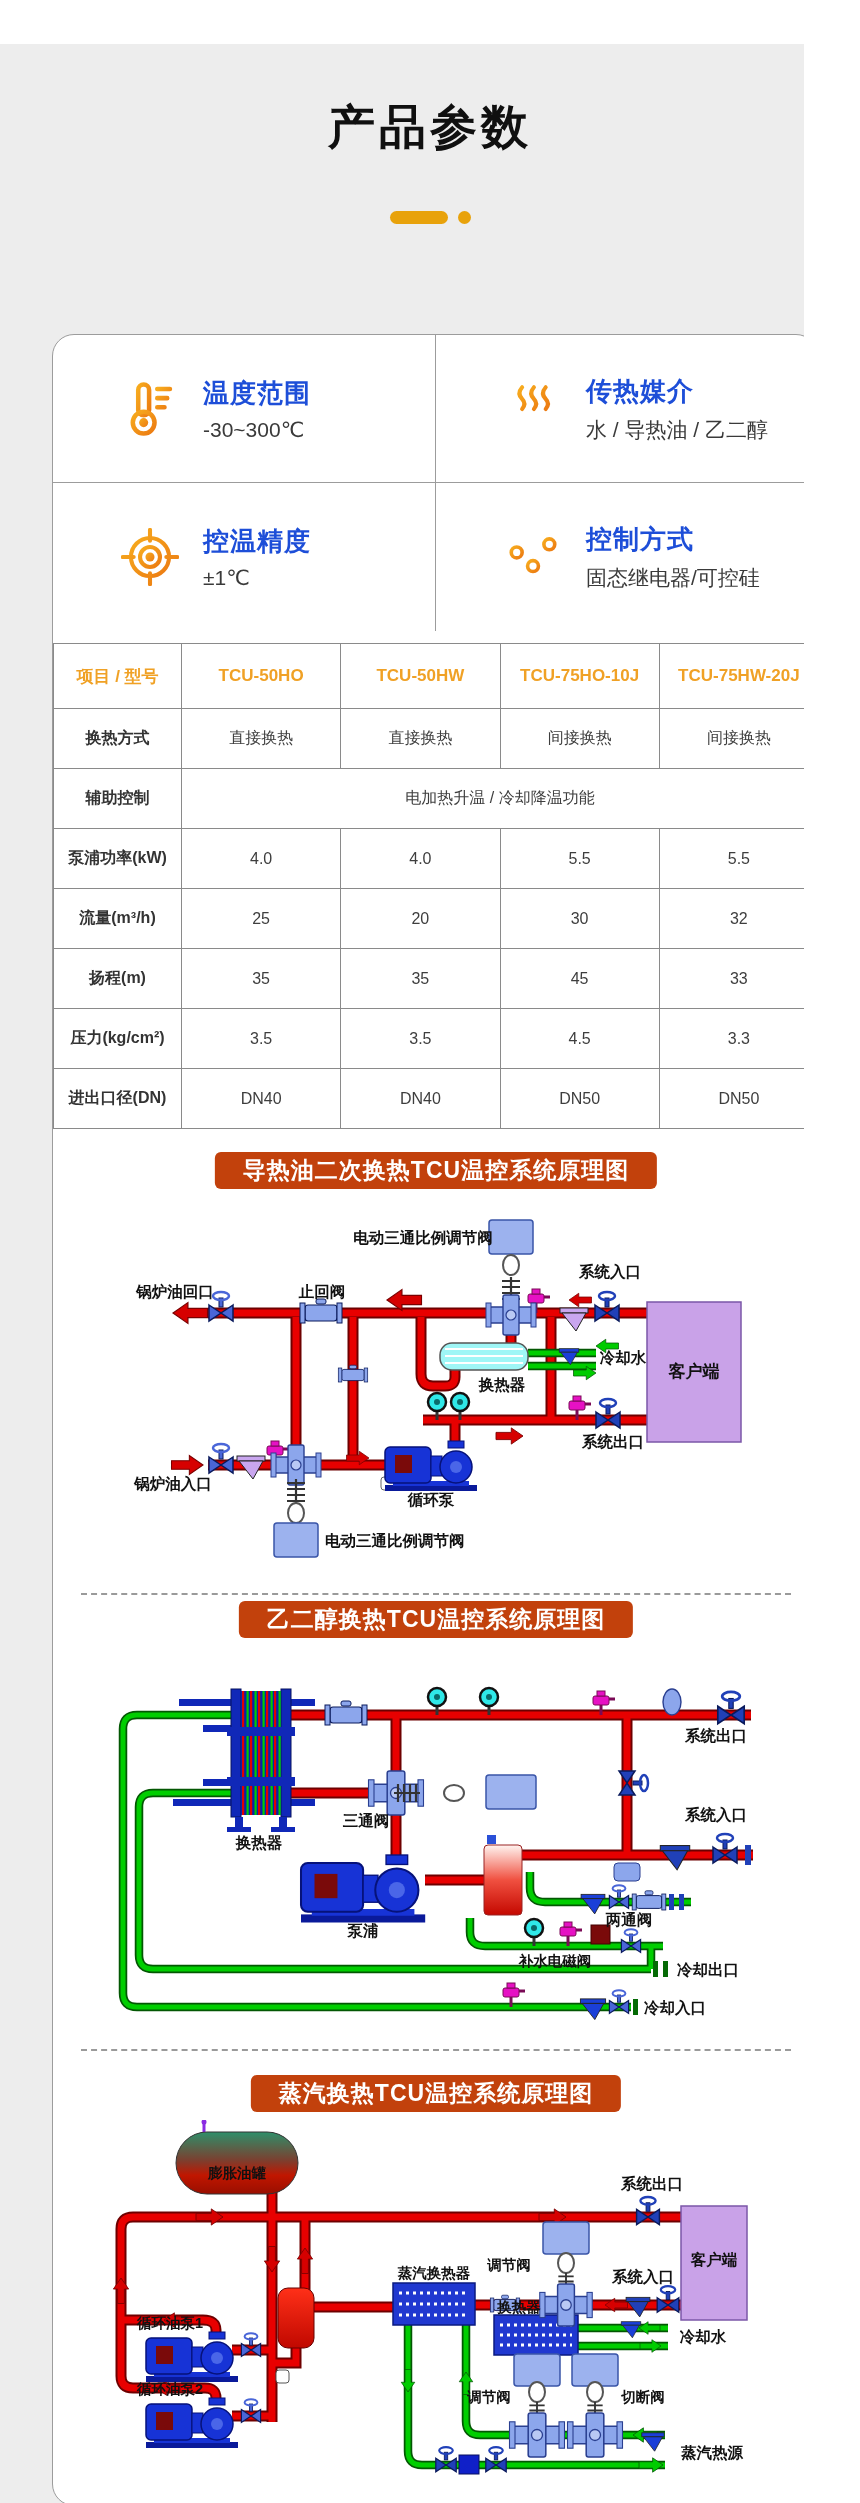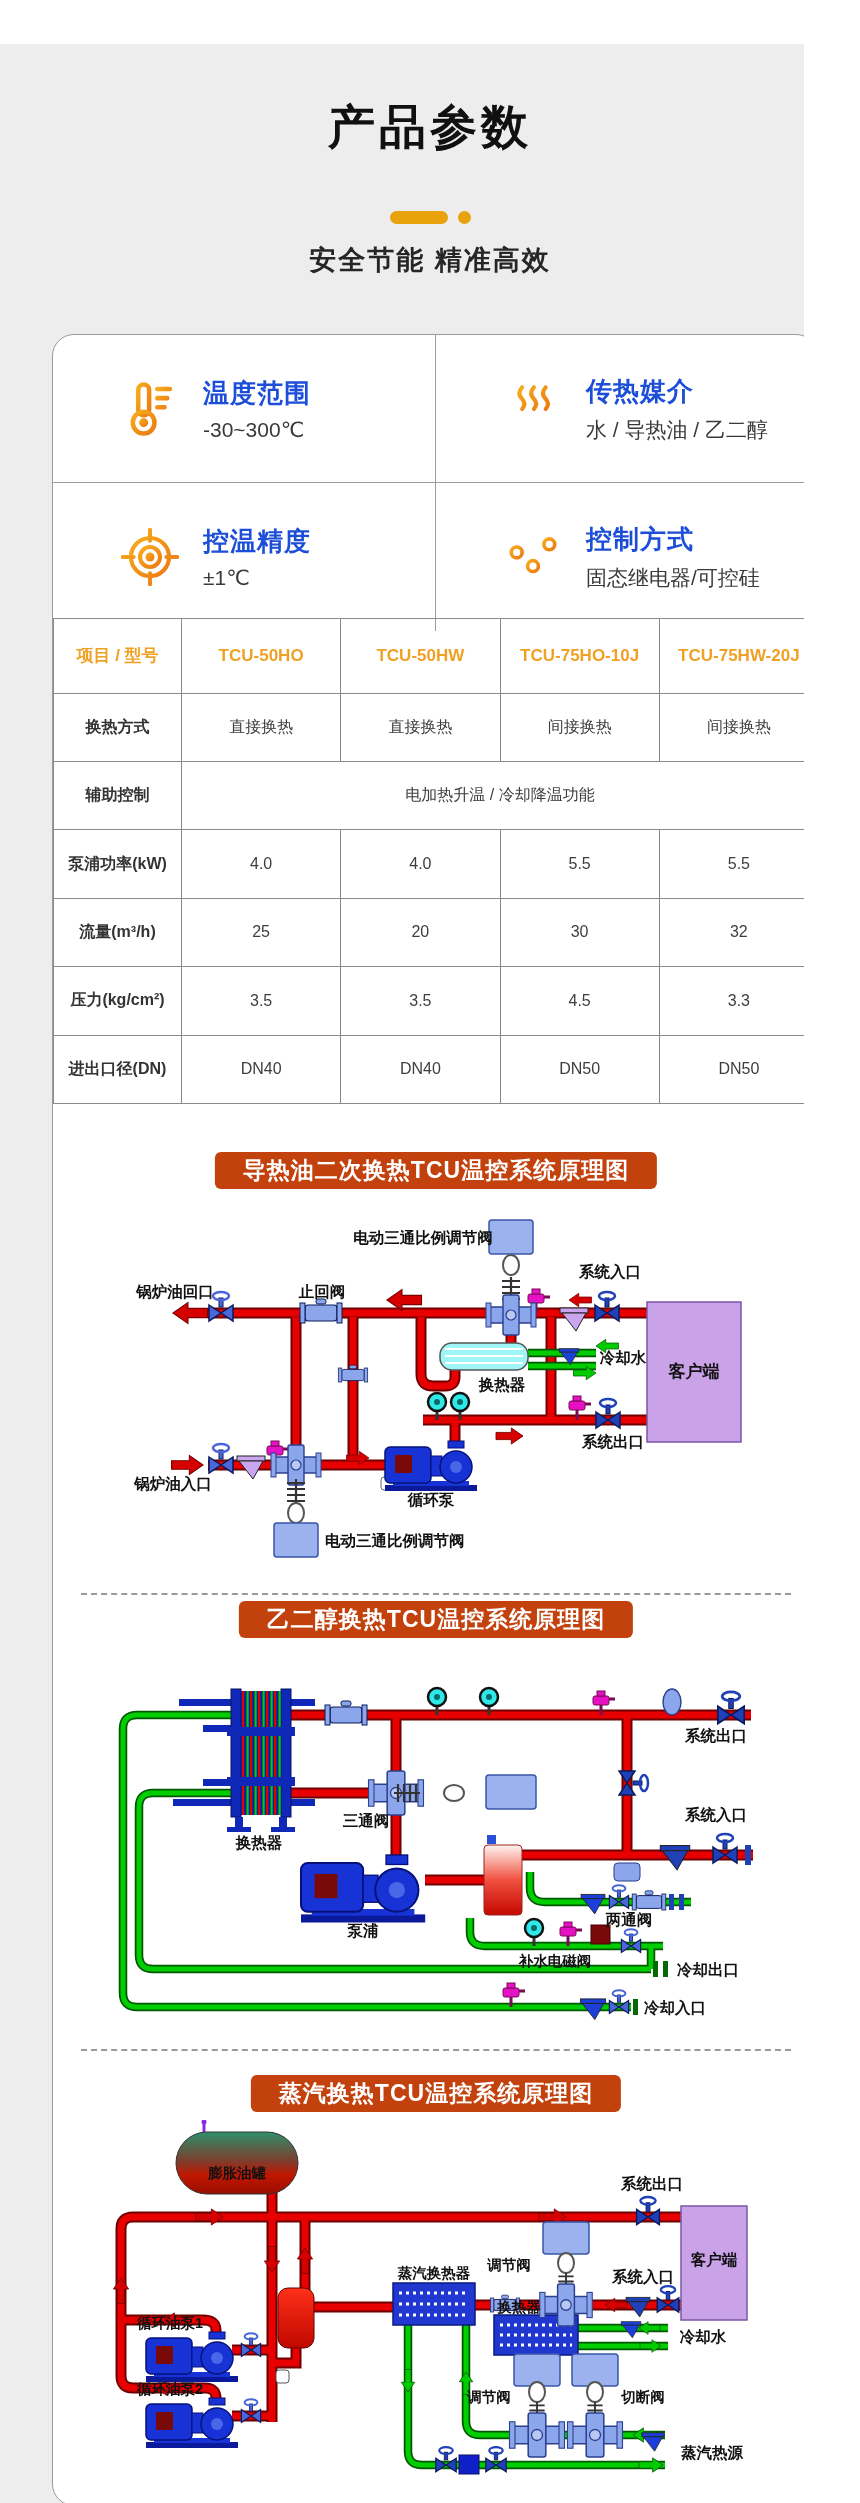--- a/index.html
+++ b/index.html
@@ -19,21 +19,21 @@
     background:#fff;border:1px solid #9C9C9C;border-radius:22px;overflow:hidden;box-sizing:border-box;}
   
   .features{position:absolute;left:0;top:0;width:766px;height:296px;
     display:grid;grid-template-columns:383px 383px;grid-template-rows:148px 148px;}
   .fcell{display:flex;align-items:center;padding-left:68px;gap:24px;box-sizing:border-box;}
   .fcell.br{border-right:1px solid #9C9C9C;} .fcell.bb{border-bottom:1px solid #9C9C9C;}
   .ficon{width:58px;height:58px;flex:0 0 58px;}
   .ftitle{font-size:26px;font-weight:700;color:#1d4ed8;letter-spacing:1px;}
   .fvalue{font-size:21px;color:#3A3A3A;margin-top:7px;}
   
-  .spec{position:absolute;left:0;top:283px;width:766px;height:486px;}
+  .spec{position:absolute;left:0;top:308px;width:766px;height:486px;}
   table{width:100%;height:100%;border-collapse:collapse;table-layout:fixed;}
   td{border:1px solid #8A8A8A;text-align:center;vertical-align:middle;
      font-size:16px;color:#3E3E3E;padding:0;}
   td.lbl{font-weight:600;color:#333;}
   tr.hrow td{color:#F0A125;font-weight:700;font-size:17px;}
   col.c0{width:128px;}
   
   .diagrams{position:absolute;left:0;top:782px;width:766px;height:1390px;}
   .dbar{position:absolute;left:50%;transform:translateX(-50%);height:37px;line-height:37px;
     background:#c2410c;color:#fff;font-size:23px;font-weight:700;letter-spacing:1px;
@@ -136,21 +136,20 @@
         <rect x="63" y="0" width="16" height="7" fill="#1733D6" stroke="#06127A"></rect>
       </g>
     </defs>
   </svg>
 
   <div class="hd-title">产品参数</div>
   <div class="hd-dash">
     <div class="dash-bar"></div>
     <div class="dash-dot"></div>
   </div>
-  <div class="hd-sub">安全节能 精准高效</div>
 
   <div class="card">
 
     <div class="features">
       <div class="fcell br bb">
         <svg class="ficon" viewBox="0 0 64 64">
           <rect x="19" y="5" width="12" height="34" rx="6" fill="none" stroke="url(#og)" stroke-width="5"></rect>
           <circle cx="25" cy="47" r="12" fill="none" stroke="url(#og)" stroke-width="5"></circle>
           <circle cx="25" cy="47" r="5" fill="url(#og)"></circle>
           <path d="M25,26 V44" stroke="url(#og)" stroke-width="5" stroke-linecap="round"></path>
@@ -236,20 +235,27 @@
           <td>5.5</td>
         </tr>
         <tr>
           <td class="lbl">流量(m³/h)</td>
           <td>25</td>
           <td>20</td>
           <td>30</td>
           <td>32</td>
         </tr>
         <tr>
+          <td class="lbl">扬程(m)</td>
+          <td>35</td>
+          <td>35</td>
+          <td>45</td>
+          <td>33</td>
+        </tr>
+        <tr>
           <td class="lbl">压力(kg/cm²)</td>
           <td>3.5</td>
           <td>3.5</td>
           <td>4.5</td>
           <td>3.3</td>
         </tr>
         <tr>
           <td class="lbl">进出口径(DN)</td>
           <td>DN40</td>
           <td>DN40</td>

